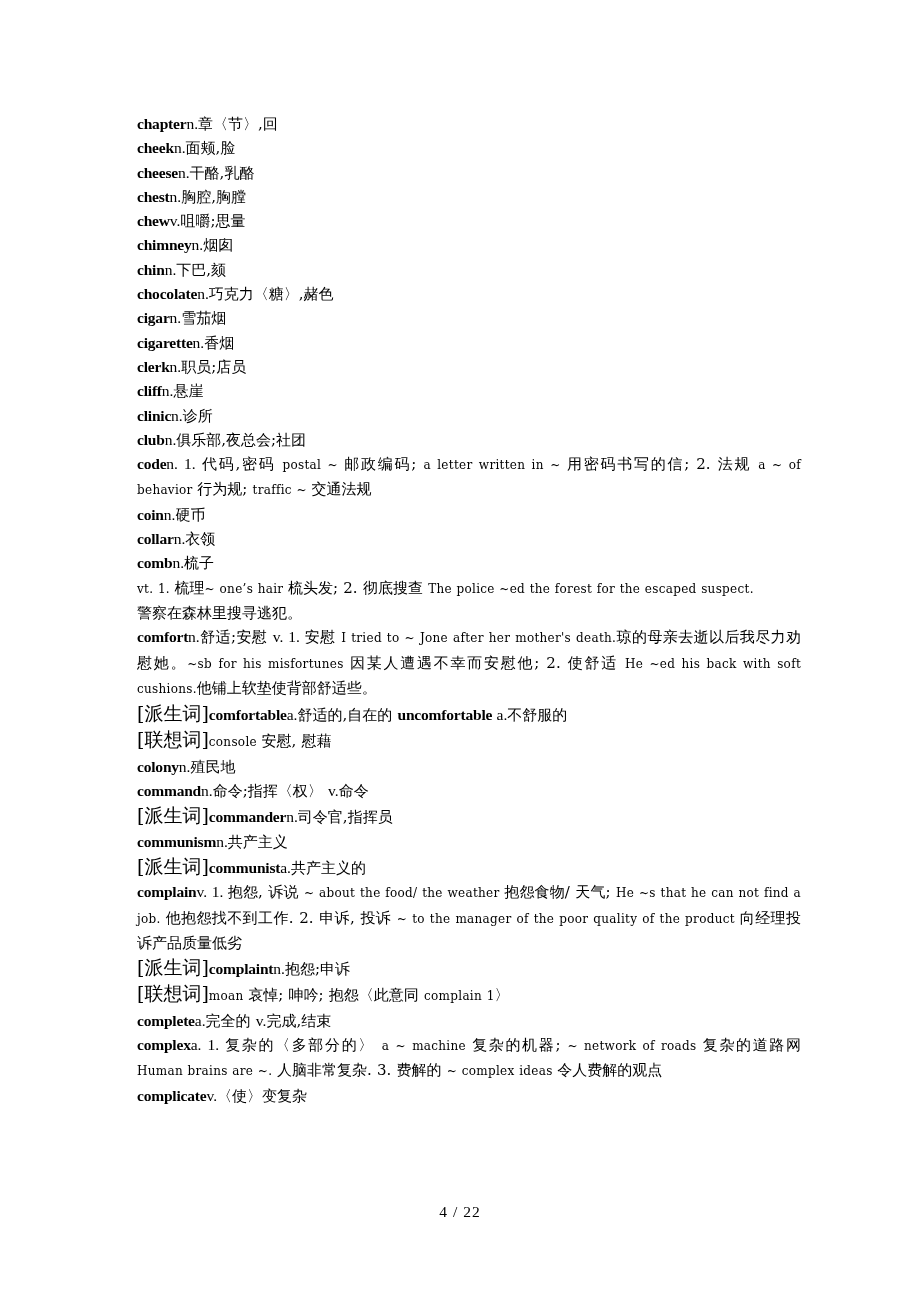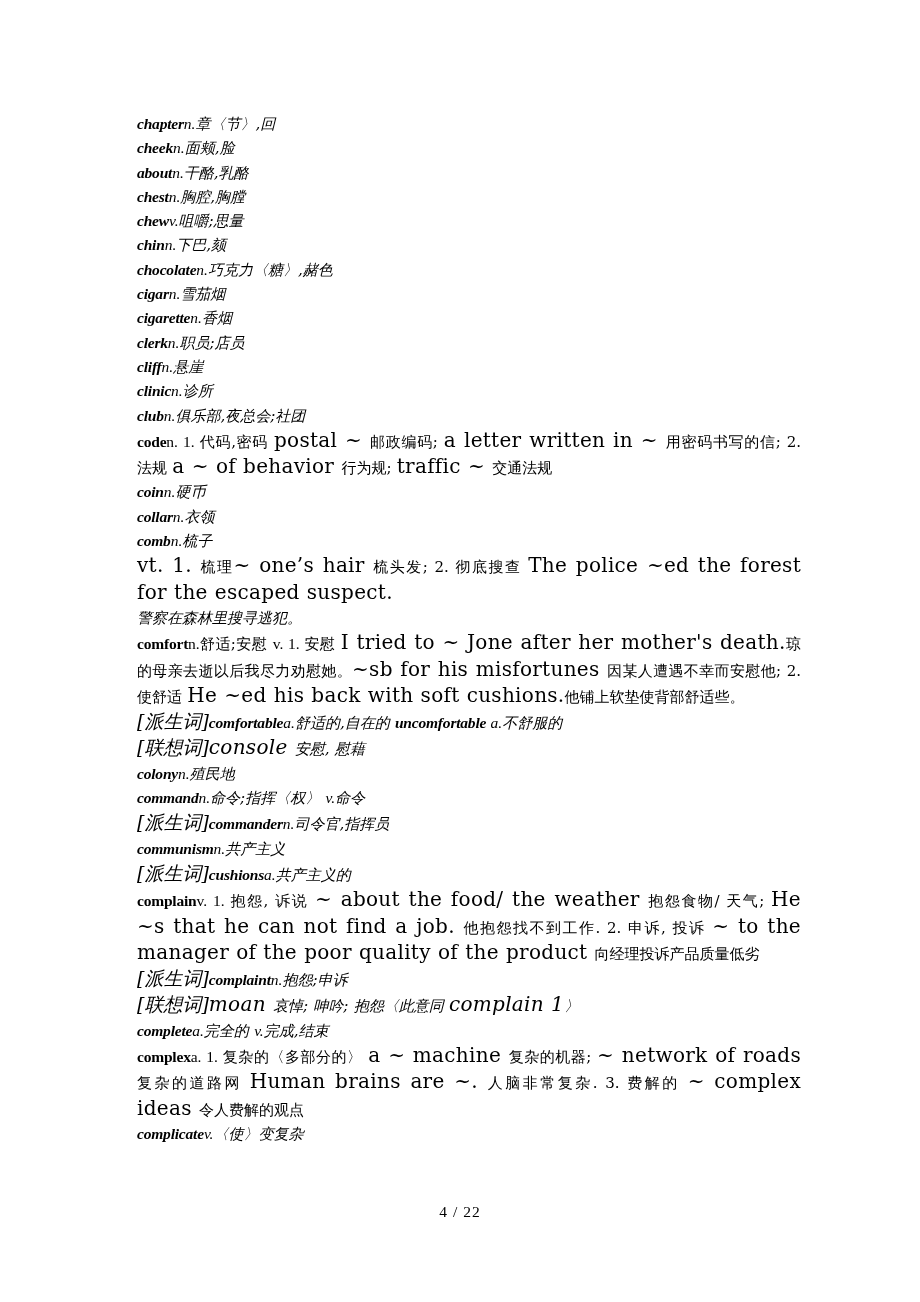--- a/index.html
+++ b/index.html
@@ -28,38 +28,37 @@
     padding: 0;
     line-height: 24.3px;
     font-size: 15.5px;
     text-align: justify;
     text-justify: inter-word;
     word-spacing: 0.5px;
   }
   
   .entry.short {
     text-align: left;
-    font-style: italic;
   }
 
   
   .hw {
     font-weight: bold;
     font-family: "Liberation Serif", "DejaVu Serif", serif;
     letter-spacing: -0.2px;
   }
   
   .cn {
     font-family: "DejaVu Serif", "Liberation Serif", serif;
     font-size: 15px;
   }
   
   .en {
     font-family: "DejaVu Serif", "Liberation Serif", serif;
-    font-size: 20px;
+    font-size: 12px;
     letter-spacing: 0.3px;
   }
   
   .pos {
     font-family: "Liberation Serif", "DejaVu Serif", serif;
     font-size: 15.5px;
   }
   
   .tag {
     font-family: "DejaVu Serif", "Liberation Serif", serif;
@@ -76,23 +75,24 @@
     font-size: 15.5px;
     letter-spacing: 1px;
   }
 </style>
 </head>
 <body>
 
 <div id="page">
     <p class="entry short"><span class="hw">chapter</span><span class="pos">n.</span><span class="cn">章〈节〉,回</span></p>
     <p class="entry short"><span class="hw">cheek</span><span class="pos">n.</span><span class="cn">面颊,脸</span></p>
-    <p class="entry short"><span class="hw">about</span><span class="pos">n.</span><span class="cn">干酪,乳酪</span></p>
+    <p class="entry short"><span class="hw">cheese</span><span class="pos">n.</span><span class="cn">干酪,乳酪</span></p>
     <p class="entry short"><span class="hw">chest</span><span class="pos">n.</span><span class="cn">胸腔,胸膛</span></p>
     <p class="entry short"><span class="hw">chew</span><span class="pos">v.</span><span class="cn">咀嚼;思量</span></p>
+    <p class="entry short"><span class="hw">chimney</span><span class="pos">n.</span><span class="cn">烟囱</span></p>
     <p class="entry short"><span class="hw">chin</span><span class="pos">n.</span><span class="cn">下巴,颏</span></p>
     <p class="entry short"><span class="hw">chocolate</span><span class="pos">n.</span><span class="cn">巧克力〈糖〉,赭色</span></p>
     <p class="entry short"><span class="hw">cigar</span><span class="pos">n.</span><span class="cn">雪茄烟</span></p>
     <p class="entry short"><span class="hw">cigarette</span><span class="pos">n.</span><span class="cn">香烟</span></p>
     <p class="entry short"><span class="hw">clerk</span><span class="pos">n.</span><span class="cn">职员;店员</span></p>
     <p class="entry short"><span class="hw">cliff</span><span class="pos">n.</span><span class="cn">悬崖</span></p>
     <p class="entry short"><span class="hw">clinic</span><span class="pos">n.</span><span class="cn">诊所</span></p>
     <p class="entry short"><span class="hw">club</span><span class="pos">n.</span><span class="cn">俱乐部,夜总会;社团</span></p>
     <p class="entry"><span class="hw">code</span><span class="pos">n. 1. </span><span class="cn">代码,密码 </span><span class="en">postal ~ </span><span class="cn">邮政编码; </span><span class="en">a letter written in ~ </span><span class="cn">用密码书写的信; 2. 法规 </span><span class="en">a ~ of behavior </span><span class="cn">行为规; </span><span class="en">traffic ~ </span><span class="cn">交通法规</span></p>
     <p class="entry short"><span class="hw">coin</span><span class="pos">n.</span><span class="cn">硬币</span></p>
@@ -100,21 +100,21 @@
     <p class="entry short"><span class="hw">comb</span><span class="pos">n.</span><span class="cn">梳子</span></p>
     <p class="entry"><span class="en">vt. 1. </span><span class="cn">梳理</span><span class="en">~ one’s hair </span><span class="cn">梳头发; 2. 彻底搜查 </span><span class="en">The police ~ed the forest for the escaped suspect.</span></p>
     <p class="entry short"><span class="cn">警察在森林里搜寻逃犯。</span></p>
     <p class="entry"><span class="hw">comfort</span><span class="pos">n.</span><span class="cn">舒适;安慰 </span><span class="pos">v. 1. </span><span class="cn">安慰 </span><span class="en">I tried to ~ Jone after her mother's death.</span><span class="cn">琼的母亲去逝以后我尽力劝慰她。</span><span class="en">~sb for his misfortunes </span><span class="cn">因某人遭遇不幸而安慰他; 2. 使舒适 </span><span class="en">He ~ed his back with soft cushions.</span><span class="cn">他铺上软垫使背部舒适些。</span></p>
     <p class="entry short"><span class="tag">[派生词]</span><span class="hw">comfortable</span><span class="pos">a.</span><span class="cn">舒适的,自在的 </span><span class="hw">uncomfortable</span><span class="pos"> a.</span><span class="cn">不舒服的</span></p>
     <p class="entry short"><span class="tag">[联想词]</span><span class="en">console </span><span class="cn">安慰, 慰藉</span></p>
     <p class="entry short"><span class="hw">colony</span><span class="pos">n.</span><span class="cn">殖民地</span></p>
     <p class="entry short"><span class="hw">command</span><span class="pos">n.</span><span class="cn">命令;指挥〈权〉 </span><span class="pos">v.</span><span class="cn">命令</span></p>
     <p class="entry short"><span class="tag">[派生词]</span><span class="hw">commander</span><span class="pos">n.</span><span class="cn">司令官,指挥员</span></p>
     <p class="entry short"><span class="hw">communism</span><span class="pos">n.</span><span class="cn">共产主义</span></p>
-    <p class="entry short"><span class="tag">[派生词]</span><span class="hw">cushions</span><span class="pos">a.</span><span class="cn">共产主义的</span></p>
+    <p class="entry short"><span class="tag">[派生词]</span><span class="hw">communist</span><span class="pos">a.</span><span class="cn">共产主义的</span></p>
     <p class="entry"><span class="hw">complain</span><span class="pos">v. 1. </span><span class="cn">抱怨, 诉说 </span><span class="en">~ about the food/ the weather </span><span class="cn">抱怨食物/ 天气; </span><span class="en">He ~s that he can not find a job. </span><span class="cn">他抱怨找不到工作. 2. 申诉, 投诉 </span><span class="en">~ to the manager of the poor quality of the product </span><span class="cn">向经理投诉产品质量低劣</span></p>
     <p class="entry short"><span class="tag">[派生词]</span><span class="hw">complaint</span><span class="pos">n.</span><span class="cn">抱怨;申诉</span></p>
     <p class="entry short"><span class="tag">[联想词]</span><span class="en">moan </span><span class="cn">哀悼; 呻吟; 抱怨〈此意同 </span><span class="en">complain 1</span><span class="cn">〉</span></p>
     <p class="entry short"><span class="hw">complete</span><span class="pos">a.</span><span class="cn">完全的 </span><span class="pos">v.</span><span class="cn">完成,结束</span></p>
     <p class="entry"><span class="hw">complex</span><span class="pos">a. 1. </span><span class="cn">复杂的〈多部分的〉 </span><span class="en">a ~ machine </span><span class="cn">复杂的机器; </span><span class="en">~ network of roads </span><span class="cn">复杂的道路网 </span><span class="en">Human brains are ~. </span><span class="cn">人脑非常复杂. 3. 费解的 </span><span class="en">~ complex ideas </span><span class="cn">令人费解的观点</span></p>
     <p class="entry short"><span class="hw">complicate</span><span class="pos">v.</span><span class="cn">〈使〉变复杂</span></p>
   </div>
 
 <div id="footer">
   <span>4 / 22</span>

